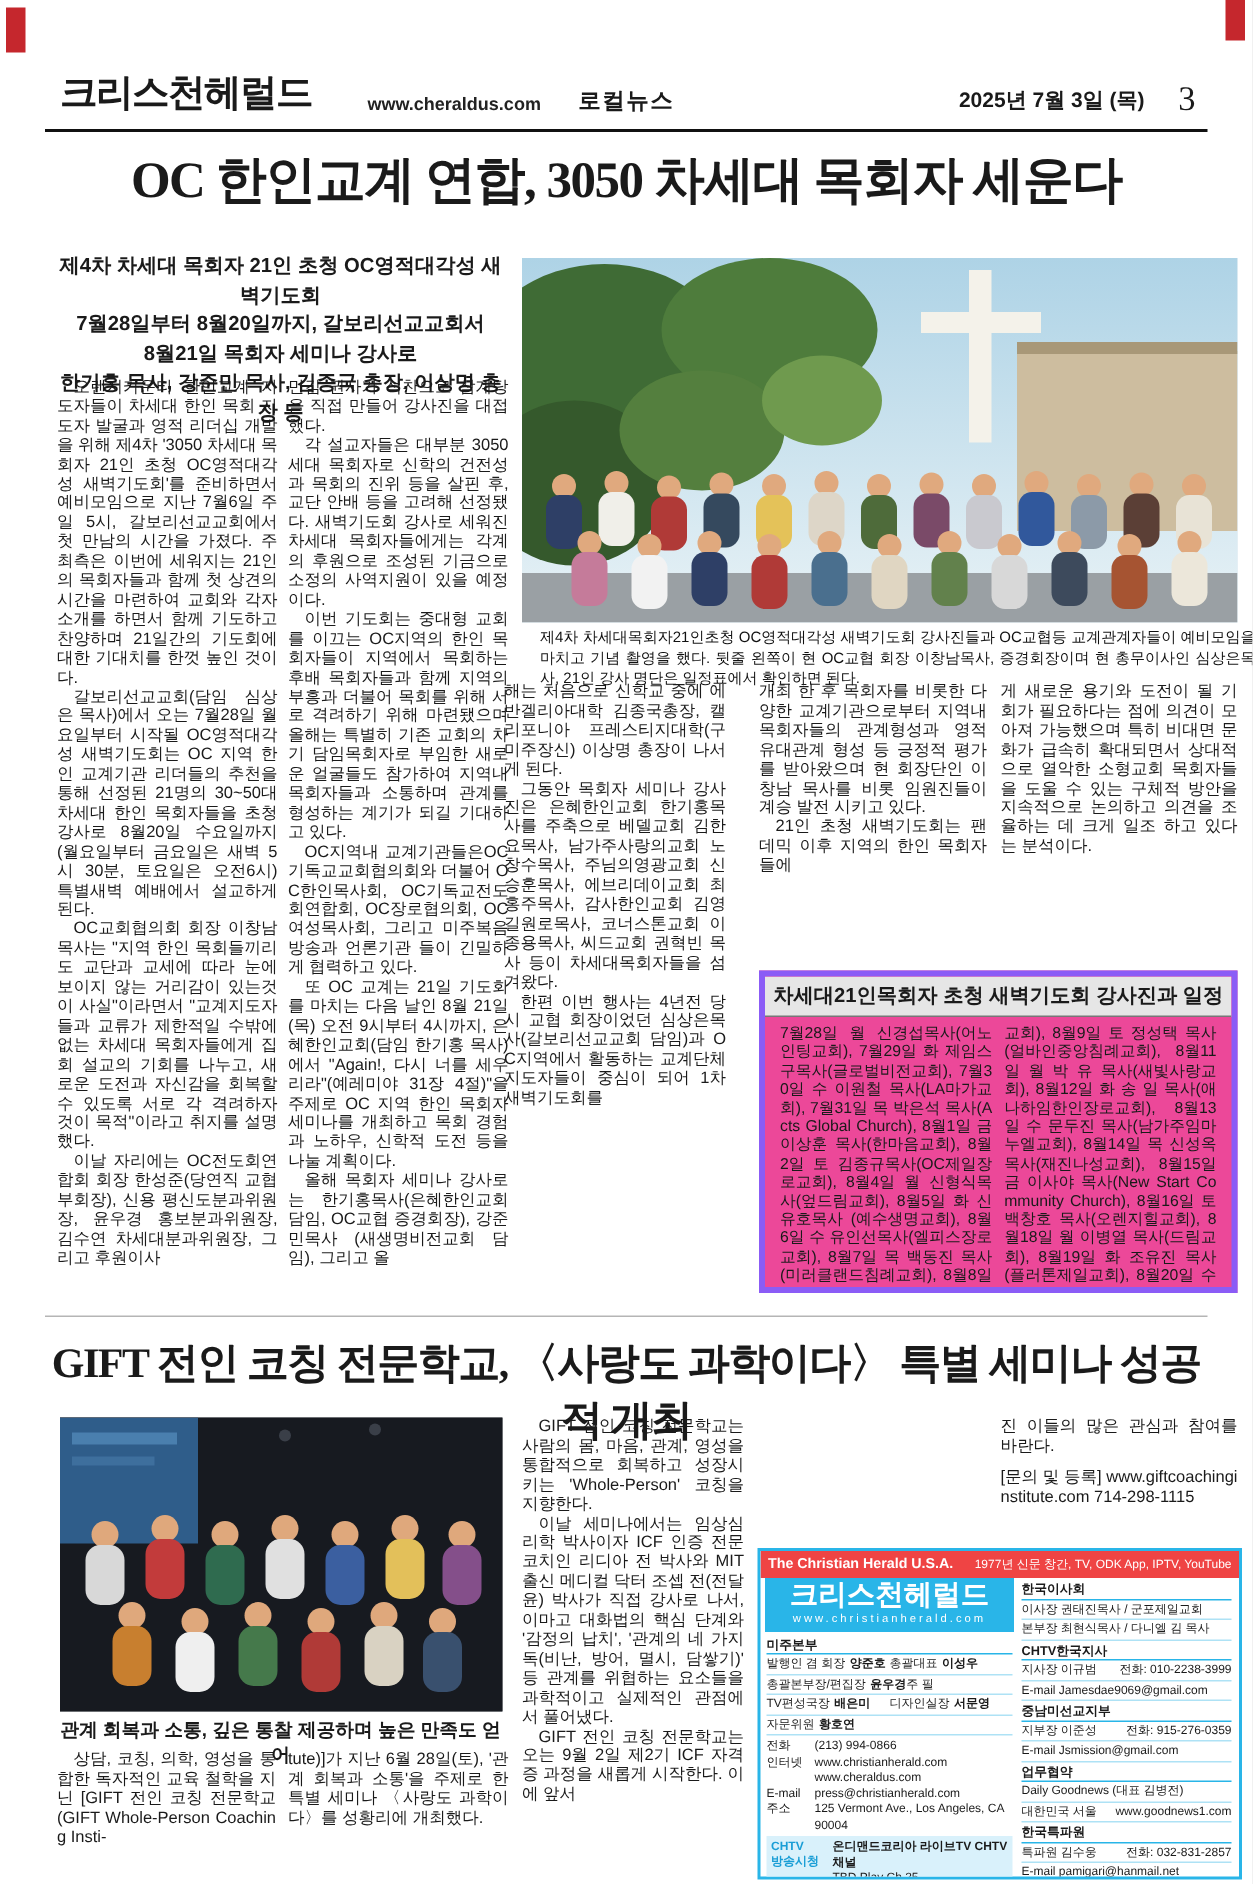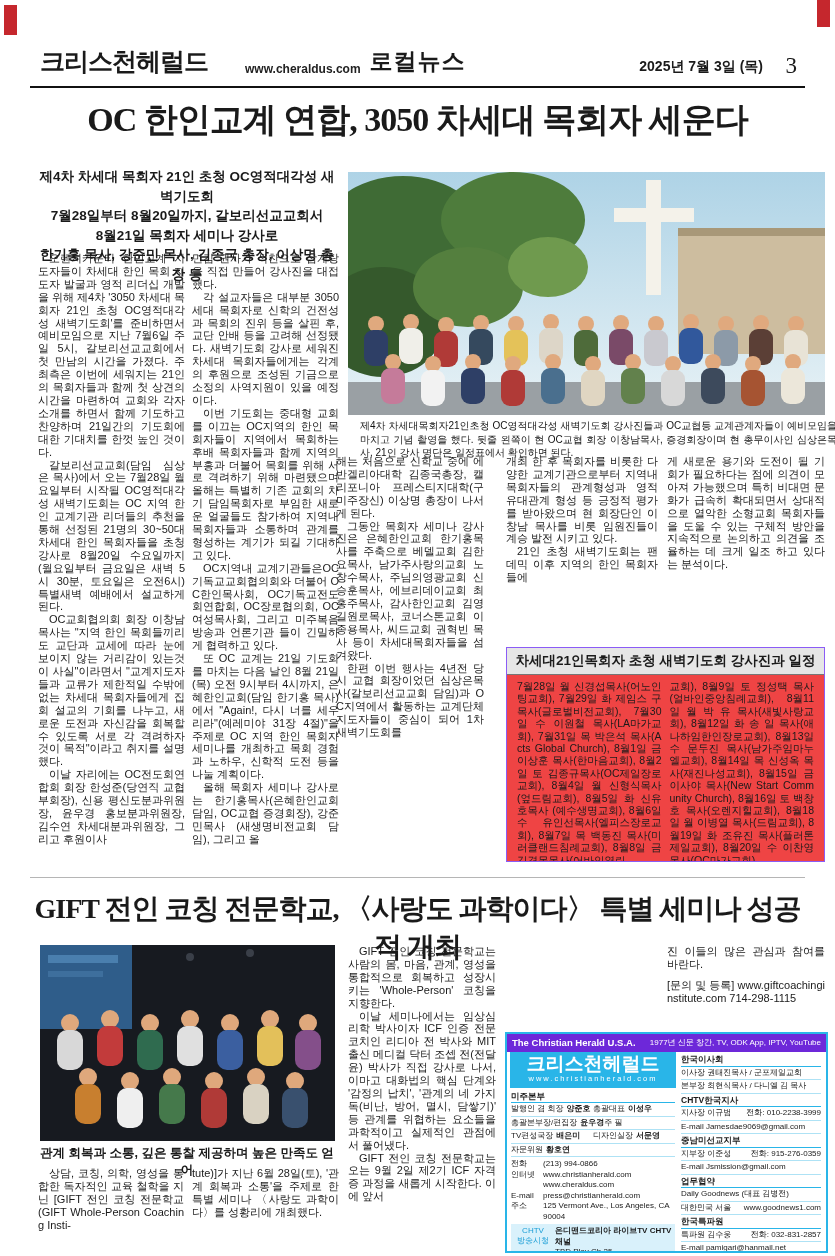--- a/index.html
+++ b/index.html
@@ -6,43 +6,43 @@
   .page{position:relative;width:835px;height:1256px;background:#ffffff;margin:0 auto;
         font-family:"Liberation Sans",sans-serif;color:#1a1a1a;overflow:hidden;}
   .regmark{position:absolute;background:#c5272d;}
   .regmark.tl{left:4px;top:5px;width:13px;height:30px;}
   .regmark.tr{right:5px;top:0;width:13px;height:27px;}
 
   
   .hdr{position:absolute;left:30px;right:30px;top:40px;height:46px;border-bottom:2px solid #111;}
   .hdr-logo{position:absolute;left:10px;bottom:8px;font-size:25px;font-weight:900;letter-spacing:-1px;}
   .hdr-site{position:absolute;left:215px;bottom:10px;font-size:12px;font-weight:700;color:#222;}
-  .hdr-section{position:absolute;left:0;right:0;bottom:9px;text-align:center;font-size:23px;font-weight:800;letter-spacing:1px;}
+  .hdr-section{position:absolute;left:0;right:0;bottom:9px;text-align:center;font-size:15px;font-weight:800;letter-spacing:1px;}
   .hdr-date{position:absolute;right:42px;bottom:10px;font-size:14px;font-weight:700;}
   .hdr-page{position:absolute;right:8px;bottom:7px;font-size:23px;font-family:"Liberation Serif",serif;}
 
   
   .h1{position:absolute;left:30px;right:30px;top:97px;text-align:center;
       font-family:"Liberation Serif",serif;font-size:34px;font-weight:600;letter-spacing:-1px;}
   .subhead{position:absolute;left:34px;top:167px;width:306px;text-align:center;
       font-size:13.5px;font-weight:800;line-height:19.5px;}
   .photo1{position:absolute;left:348px;top:172px;width:477px;height:243px;background:#cfe2ec;}
   .cap1{position:absolute;left:360px;top:419px;width:477px;font-size:10px;line-height:13.5px;
         text-align:justify;word-break:break-all;color:#111;}
   .col{position:absolute;font-size:11px;line-height:12.9px;text-align:justify;word-break:break-all;}
   .col p{margin:0;}
   .col p.ind{text-indent:11px;}
   .c1{left:38px;top:252px;width:147px;height:618px;}
   .c2{left:192px;top:252px;width:147px;height:618px;}
   .c3{left:336px;top:455px;width:148px;height:412px;}
   .c4{left:506px;top:455px;width:152px;height:188px;}
   .c5{left:667px;top:455px;width:158px;height:188px;}
 
-  .schedbox{position:absolute;left:506px;top:647px;width:319px;height:215px;border:1px solid #8b5cf6;
-            background:#ef4444;box-sizing:border-box;overflow:hidden;}
+  .schedbox{position:absolute;left:506px;top:647px;width:319px;height:215px;border:4px solid #8b5cf6;
+            background:#ec4899;box-sizing:border-box;overflow:hidden;}
   .schedbox .ttl{background:#e6e6e6;border-bottom:1px solid #777;text-align:center;
             font-size:13.5px;font-weight:800;padding:4px 0;}
   .schedbox .cols{display:flex;padding:5px 6px;}
   .schedbox .bc{width:50%;padding:0 4px;font-size:10.5px;line-height:12.4px;
             text-align:justify;word-break:break-all;}
 
   .divider{position:absolute;left:30px;right:30px;top:877px;border-top:1px solid #b5b5b5;}
 
   
   .h2{position:absolute;left:30px;right:30px;top:890px;text-align:center;
@@ -54,40 +54,40 @@
   .lede2{left:192px;top:1167px;width:147px;height:85px;}
   .c3b{left:348px;top:945px;width:148px;height:305px;}
   .c4b{left:506px;top:945px;width:152px;height:85px;}
   .c5b{left:667px;top:945px;width:158px;height:85px;}
   .c5b .contact{margin-top:8px;}
 
   
   .adbox{position:absolute;left:505px;top:1032px;width:323px;height:221px;
          border:2px solid #29b5e8;background:#fff;box-sizing:border-box;overflow:hidden;
          font-size:8px;line-height:10.5px;}
-  .ad-top{display:flex;justify-content:space-between;align-items:center;background:#6d28d9;
+  .ad-top{display:flex;justify-content:space-between;align-items:center;background:#ef4444;
           color:#fff;padding:2px 5px;height:14px;}
   .ad-top .l{font-weight:800;font-size:9.5px;}
   .ad-top .r{font-size:8px;}
   .ad-body{display:flex;}
   .ad-left{width:172px;padding:0 4px 2px 4px;box-sizing:border-box;}
   .ad-right{width:147px;padding:1px 5px 2px 2px;box-sizing:border-box;}
   .ad-logo{background:#29b5e8;color:#fff;text-align:center;padding:2px 0 3px 0;margin:0 -1px 2px -1px;}
   .ad-logo .big{font-size:19px;font-weight:900;letter-spacing:0px;line-height:20px;}
   .ad-logo .url{font-size:7.5px;letter-spacing:2px;}
   .ad-sec-ttl{font-weight:800;font-size:8.5px;border-bottom:1.5px solid #29b5e8;padding:1px 0;}
   .ad-row{display:flex;border-bottom:1px solid #aee2f5;padding:1px 0;}
   .ad-row .cell{flex:1;display:flex;}
   .ad-row .lbl{color:#222;margin-right:3px;white-space:nowrap;}
   .ad-row .val{font-weight:700;white-space:nowrap;}
   .ad-contact{padding-top:2px;}
   .ad-contact div{display:flex;}
   .ad-contact .lbl{width:32px;flex:none;}
   .ad-chtv{display:flex;background:#d9f1fb;margin-top:2px;padding:2px 3px;}
-  .ad-chtv .tag{color:#1a9ed6;font-weight:400;width:38px;flex:none;text-align:center;line-height:10px;}
+  .ad-chtv .tag{color:#1a9ed6;font-weight:700;width:38px;flex:none;text-align:left;line-height:10px;}
   .ad-chtv .lines{padding-left:3px;}
   .ad-chtv .lines .b{font-weight:800;}
   .ad-kr .line{display:flex;justify-content:space-between;border-bottom:1px solid #aee2f5;padding:1px 0;white-space:nowrap;overflow:hidden;}
   .ad-kr .single{border-bottom:1px solid #aee2f5;padding:1px 0;white-space:nowrap;overflow:hidden;}
 </style>
 </head>
 <body>
 
 <div class="page">
 

